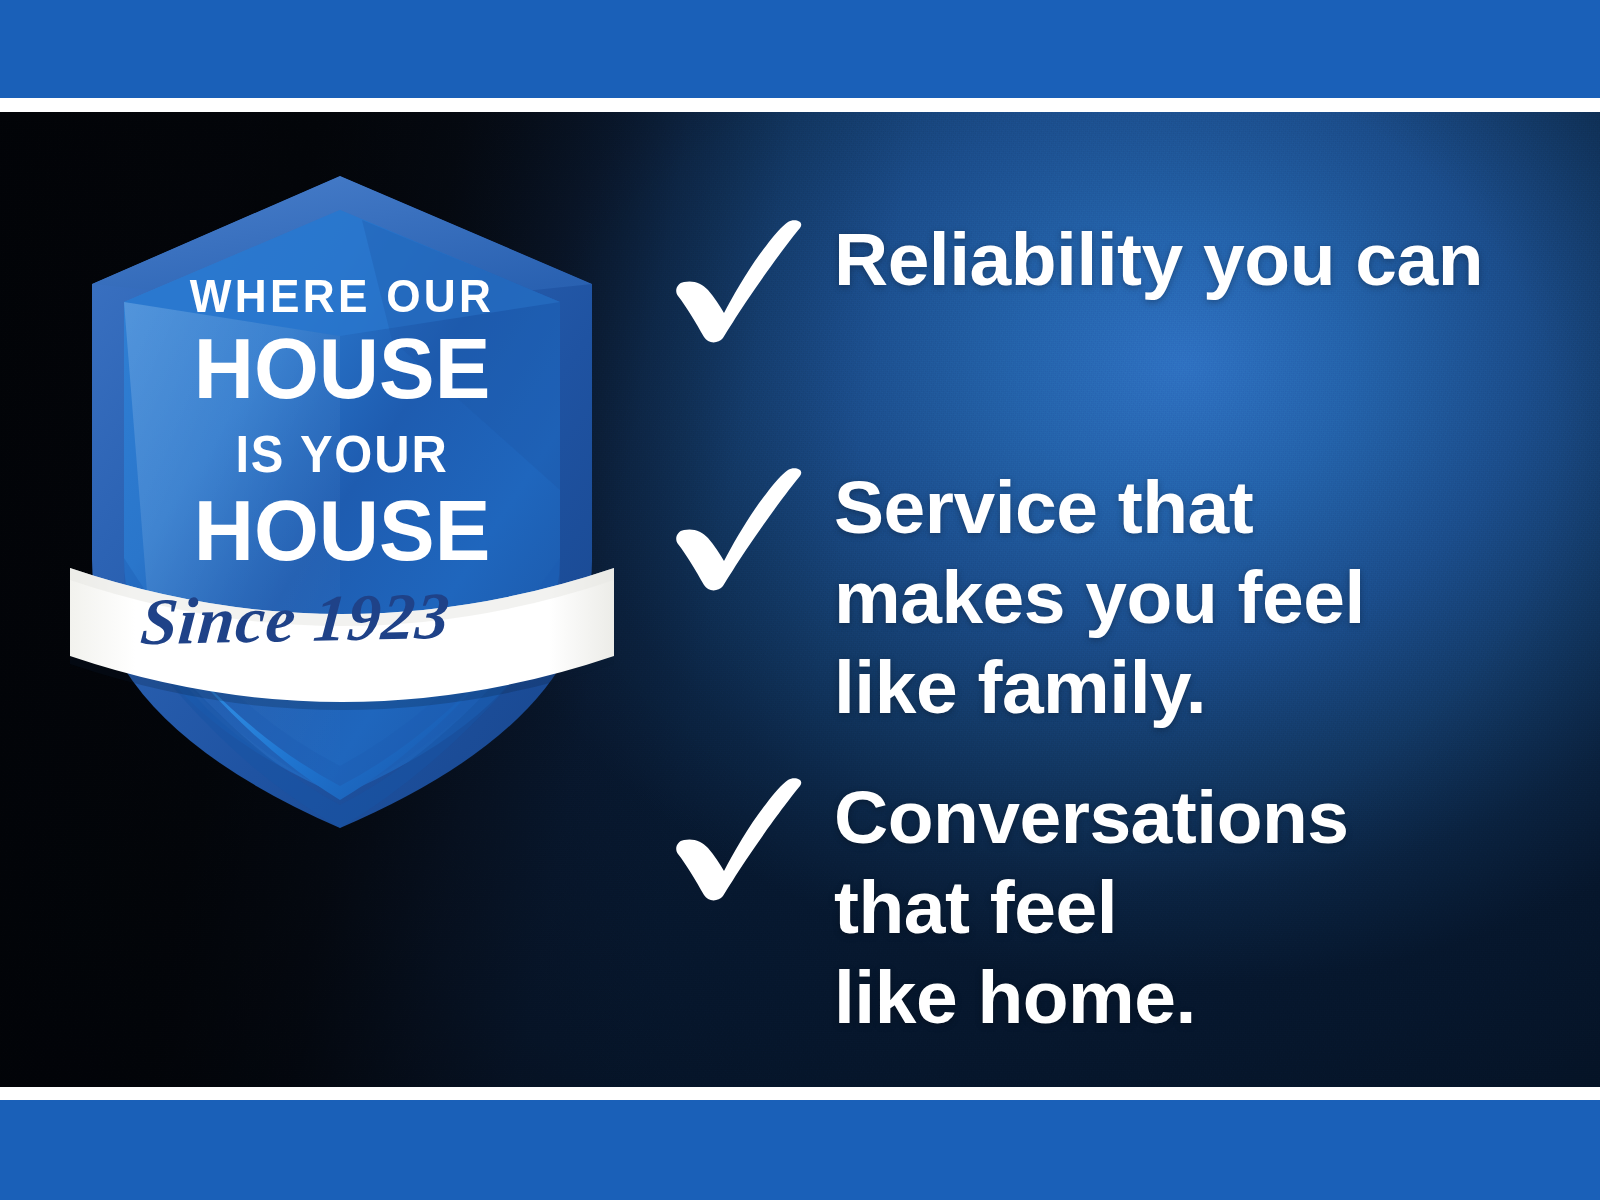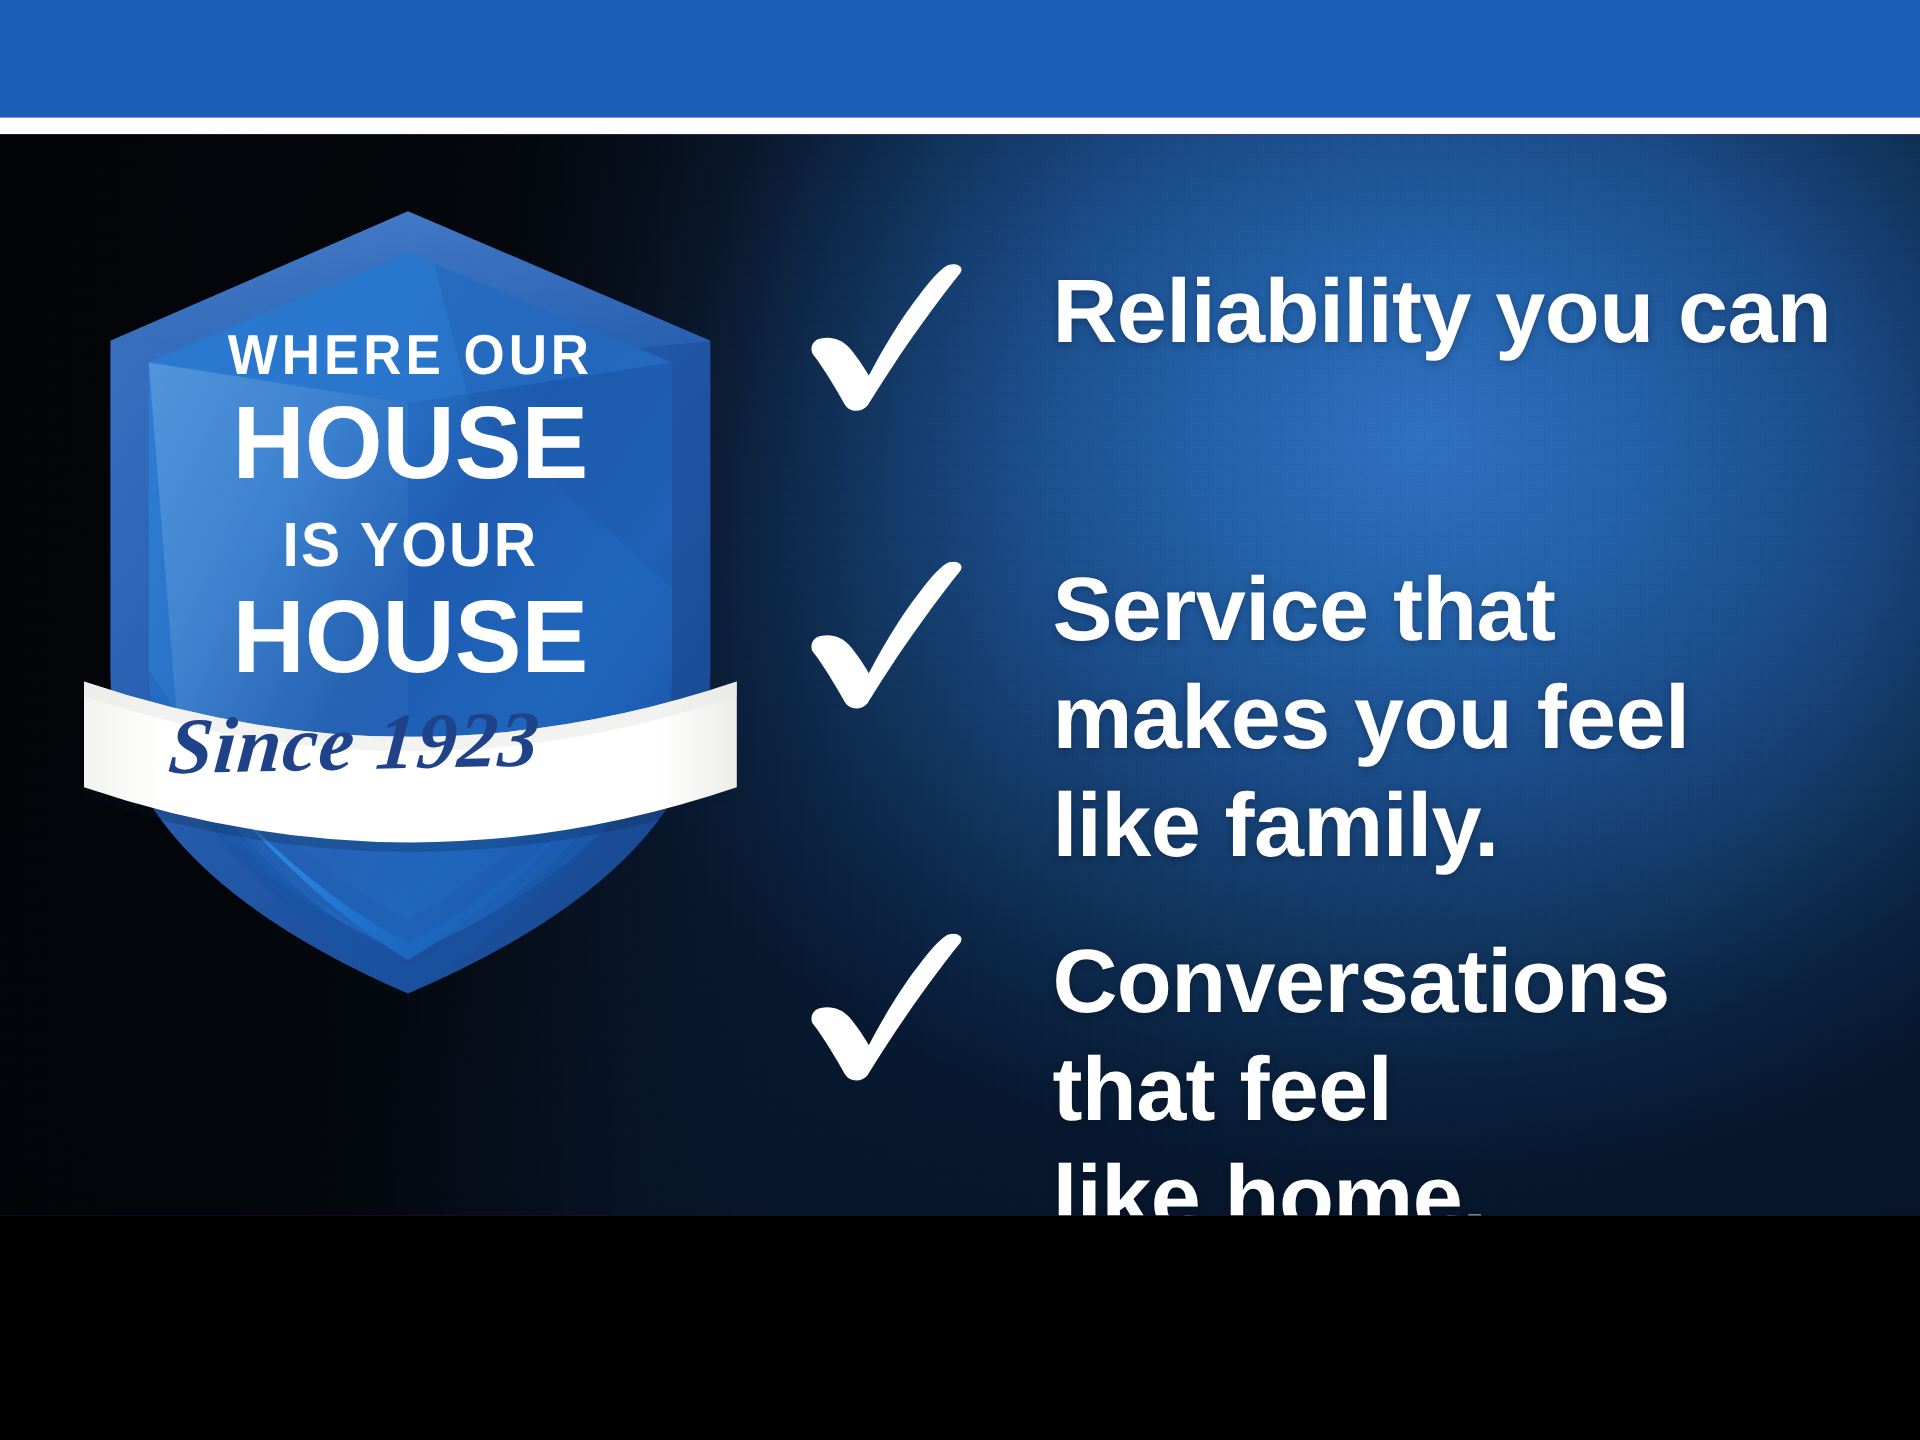--- a/index.html
+++ b/index.html
@@ -3,24 +3,24 @@
 <meta charset="utf-8">
 <style>
   html, body {
     margin: 0;
     padding: 0;
     background: #000;
   }
   #canvas {
     position: relative;
     width: 1600px;
-    height: 1013px;
+    height: 1200px;
     overflow: hidden;
     font-family: "Liberation Sans", sans-serif;
-    background: #a21caf;
+    background: #b91c1c;
   }
 
   
   .bar-top {
     position: absolute;
     left: 0; top: 0;
     width: 1600px; height: 98px;
     background: #1a60b8;
   }
   .bar-top-gap {
@@ -111,21 +111,20 @@
     top: 112px;
     width: 880px;
     height: 975px;
   }
   .benefit {
     position: absolute;
     left: 0;
     width: 880px;
     display: flex;
     align-items: flex-start;
-    gap: 43px;
   }
   .benefit-1 { top: 102px; }
   .benefit-2 { top: 350px; }
   .benefit-3 { top: 660px; }
 
   .check-wrap {
     flex: 0 0 auto;
     width: 172px;
     padding-top: 6px;
   }

